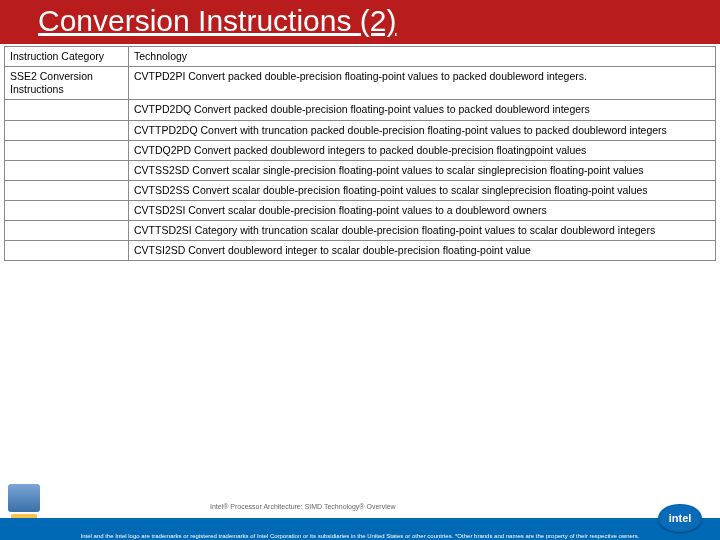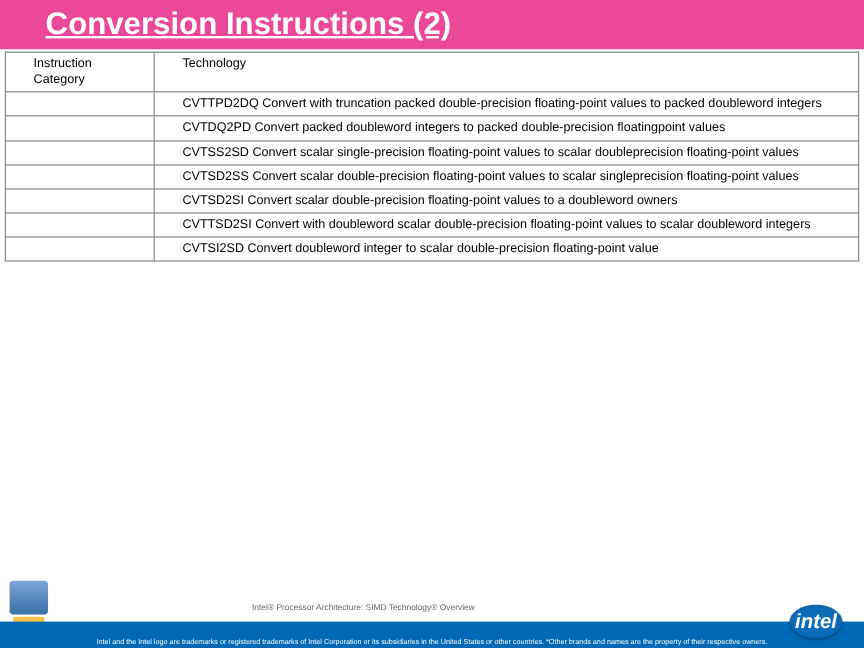--- a/index.html
+++ b/index.html
@@ -1,68 +1,76 @@
 <!DOCTYPE html>
 <html><head>
 <meta charset="utf-8">
 <style>
 html,body{margin:0;padding:0;width:720px;height:540px;font-family:Verdana,Arial,sans-serif;background:#fff;overflow:hidden}
 .slide{width:720px;height:540px;background:#fff;position:relative}
-.title-bar{background:#ec4899;color:#fff;font-weight:bold;font-size:26px;padding:4px 0 6px 38px;text-decoration:underline}
+.title-bar{background:#b91c1c;color:#fff;font-weight:normal;font-size:30px;padding:4px 0 6px 38px;text-decoration:underline}
 .table{border-collapse:collapse;width:712px;margin:2px 4px 0 4px;table-layout:fixed}
-.table td,.table th{border:1px solid #888;padding:3px 23px;font-size:10.5px;line-height:1.25;vertical-align:top;text-align:left}
+.table td,.table th{border:1px solid #888;padding:3px 5px;font-size:10.5px;line-height:1.25;vertical-align:top;text-align:left}
 .table th{font-weight:normal}
 col.cat{width:124px}
 .footer-bar{position:absolute;bottom:0;left:0;right:0;height:22px;background:#0069b5}
 .legal{position:absolute;bottom:1px;left:0;right:0;text-align:center;font-size:6px;color:#fff}
 .mid-note{position:absolute;bottom:30px;left:210px;font-size:7px;color:#666}
 .logo{position:absolute;right:18px;bottom:8px;width:44px;height:28px}
-.logo-oval{width:44px;height:28px;background:radial-gradient(ellipse at center,#0a6bb8 60%,#064a80 100%);border-radius:50%;display:flex;align-items:center;justify-content:center;color:#fff;font-style:italic;font-weight:bold;font-size:17px;font-family:Arial;box-shadow:0 1px 2px rgba(0,0,0,.4)}
+.logo-oval{width:44px;height:28px;background:radial-gradient(ellipse at center,#0a6bb8 60%,#064a80 100%);border-radius:50%;display:flex;align-items:center;justify-content:center;color:#fff;font-weight:bold;font-size:11px;font-family:Arial;box-shadow:0 1px 2px rgba(0,0,0,.4)}
 .badge{position:absolute;left:8px;bottom:28px;width:32px;height:28px;background:linear-gradient(#7aa6d6,#3a6fa8);border-radius:3px}
 .badge::after{content:"";position:absolute;left:3px;bottom:-12px;width:26px;height:10px;background:#f6c24a;border-radius:2px}
 </style>
 </head>
 <body>
 <div class="slide">
 
 <div class="title-bar">Conversion Instructions (2)</div>
 
 <table class="table">
 <colgroup>
         <col class="cat">
         <col>
       </colgroup>
 <tbody>
         <tr>
 <th>Instruction Category</th>
 <th>Technology</th>
 </tr>
 <tr>
+          <td>SSE2 Conversion Instructions</td>
+          <td>CVTPD2PI Convert packed double-precision floating-point values to packed doubleword integers.</td>
+        </tr>
+<tr>
+          <td></td>
+          <td>CVTPD2DQ Convert packed double-precision floating-point values to packed doubleword integers</td>
+        </tr>
+<tr>
           <td></td>
           <td>CVTTPD2DQ Convert with truncation packed double-precision floating-point values to packed doubleword integers</td>
         </tr>
 <tr>
           <td></td>
           <td>CVTDQ2PD Convert packed doubleword integers to packed double-precision floatingpoint values</td>
         </tr>
 <tr>
           <td></td>
-          <td>CVTSS2SD Convert scalar single-precision floating-point values to scalar doubleprecision floating-point values</td>
+          <td>CVTSS2SD Convert scalar single-precision floating-point values to scalar singleprecision floating-point values</td>
         </tr>
 <tr>
           <td></td>
           <td>CVTSD2SS Convert scalar double-precision floating-point values to scalar singleprecision floating-point values</td>
         </tr>
 <tr>
           <td></td>
           <td>CVTSD2SI Convert scalar double-precision floating-point values to a doubleword owners</td>
         </tr>
 <tr>
           <td></td>
-          <td>CVTTSD2SI Convert with doubleword scalar double-precision floating-point values to scalar doubleword integers</td>
+          <td>CVTTSD2SI Category with truncation scalar double-precision floating-point values to scalar doubleword integers</td>
         </tr>
 <tr>
           <td></td>
           <td>CVTSI2SD Convert doubleword integer to scalar double-precision floating-point value</td>
         </tr>
 </tbody>
     </table>
 
 <div class="mid-note">Intel® Processor Architecture: SIMD Technology® Overview</div>
 <div class="badge"></div>

